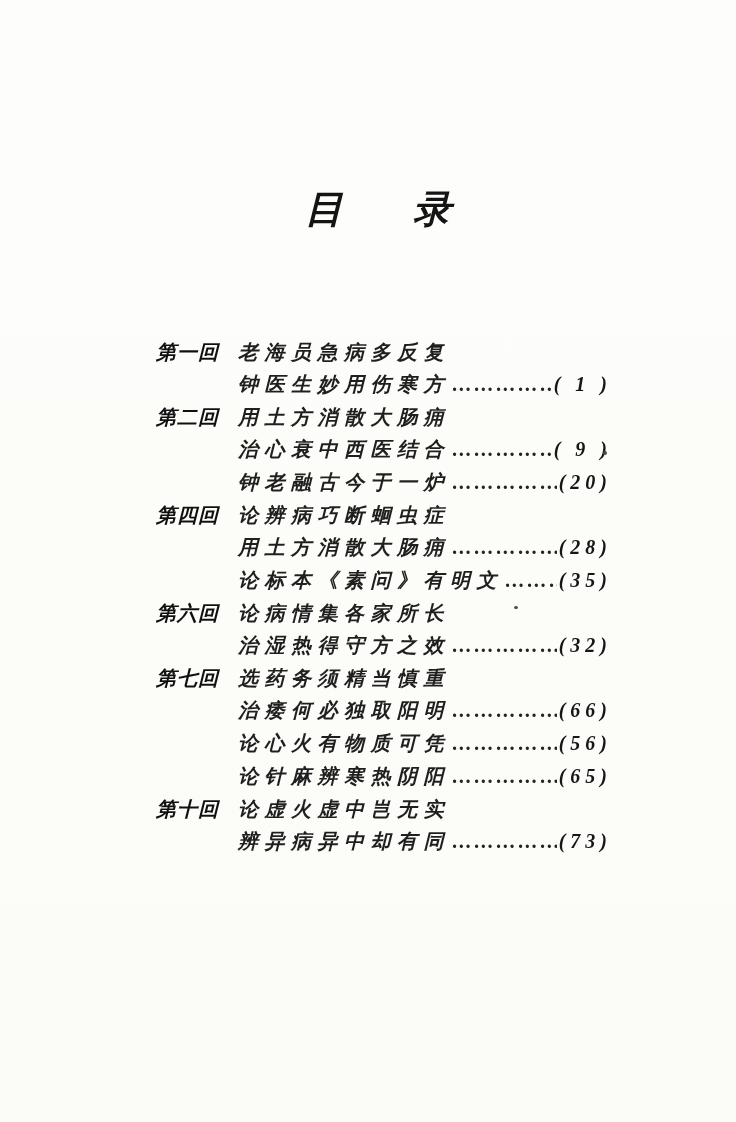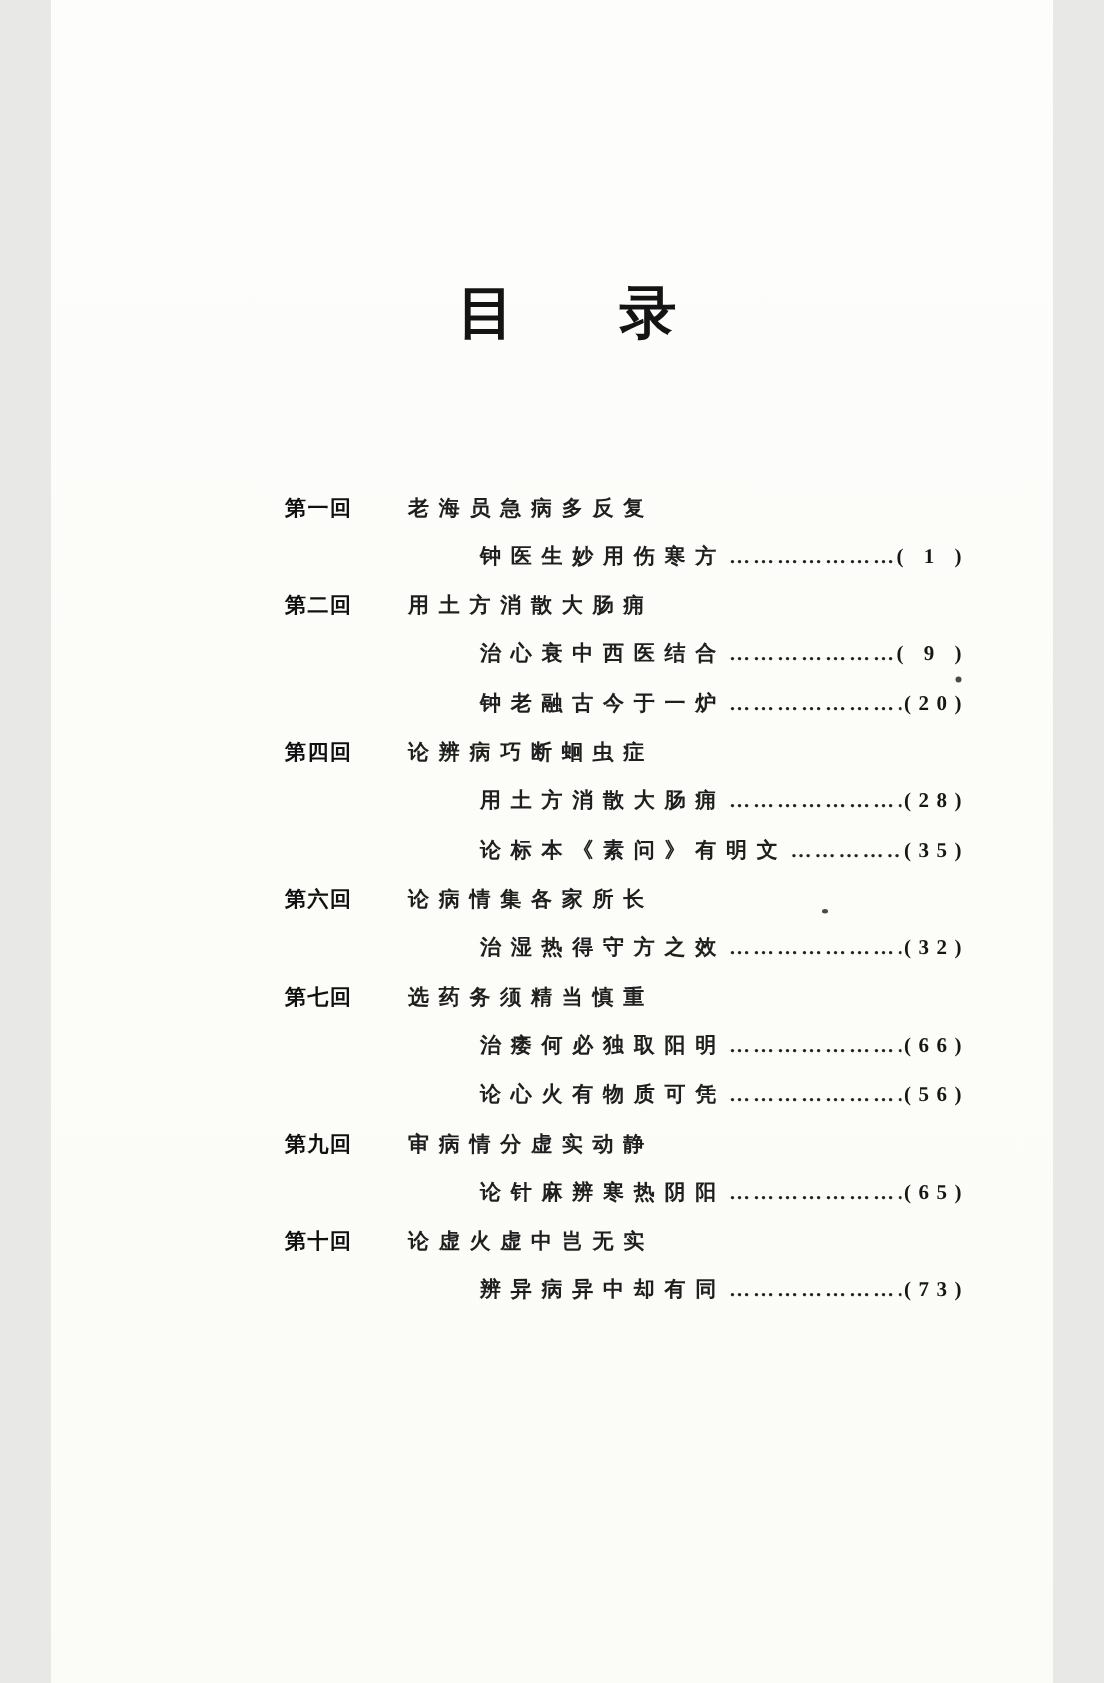--- a/index.html
+++ b/index.html
@@ -1,48 +1,49 @@
 <!DOCTYPE html>
 <html><head>
 <meta charset="utf-8">
 <style>
   html, body { margin: 0; padding: 0; }
   body { background: #e8e8e6; }
 
   .page {
     position: relative;
-    width: 668px;
+    width: 736px;
     height: 1122px;
     margin: 0 auto;
     background: linear-gradient(180deg, #fdfdfb 0%, #fcfcf9 60%, #fbfbf7 100%);
     font-family: "Liberation Serif", "DejaVu Serif", serif;
     color: #1b1b1b;
     overflow: hidden;
+    font-style: italic;
   }
 
   .doc-title {
     position: absolute;
     top: 186px;
     left: 0;
     width: 100%;
     text-align: center;
     font-size: 38px;
     font-weight: bold;
     letter-spacing: 16px;
     transform: translateX(18px);
     color: #141414;
     line-height: 46px;
   }
 
   .toc {
     position: absolute;
-    top: 324px;
+    top: 336px;
     left: 156px;
     width: 456px;
-    font-size: 14px;
+    font-size: 20px;
     font-weight: bold;
   }
 
   .entry { margin-bottom: 1px; }
 
   .row { display: flex; line-height: 32px; align-items: baseline; }
 
   .chap {
     flex: 0 0 82px;
     letter-spacing: 1px;
@@ -54,21 +55,20 @@
     letter-spacing: 6.5px;
     white-space: nowrap;
     color: #1f1f1f;
   }
 
   .t2wrap {
     flex: 1;
     min-width: 0;
     display: flex;
     align-items: flex-start;
-    margin-left: 48px;
   }
 
   .leader {
     flex: 1;
     min-width: 0;
     overflow: hidden;
     white-space: nowrap;
     letter-spacing: 2px;
     margin: 0 2px;
     color: #232323;
@@ -201,24 +201,20 @@
         <span class="t2wrap">
           <span class="t2">论心火有物质可凭</span>
           <span class="leader">………………………………………………</span>
           <span class="pageno">(56)</span>
         </span>
       </div>
     </div>
 
     <div class="entry">
       <div class="row">
-        <span class="chap">第九回</span>
-        <span class="t1">审病情分虚实动静</span>
-      </div>
-      <div class="row">
         <span class="chap"></span>
         <span class="t2wrap">
           <span class="t2">论针麻辨寒热阴阳</span>
           <span class="leader">………………………………………………</span>
           <span class="pageno">(65)</span>
         </span>
       </div>
     </div>
 
     <div class="entry">

